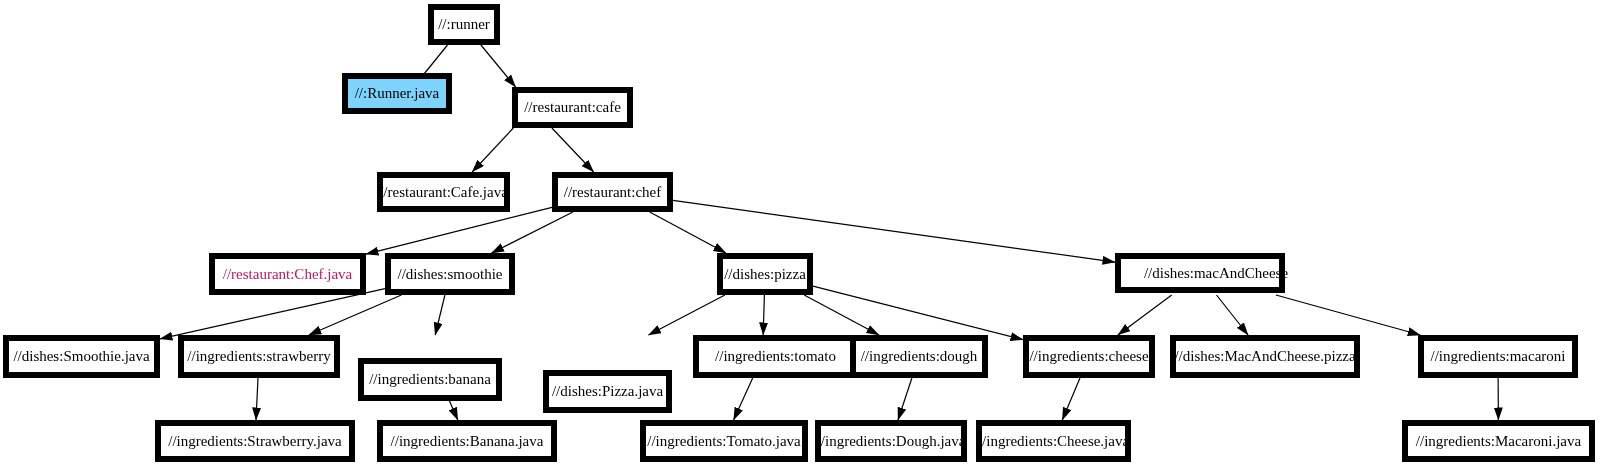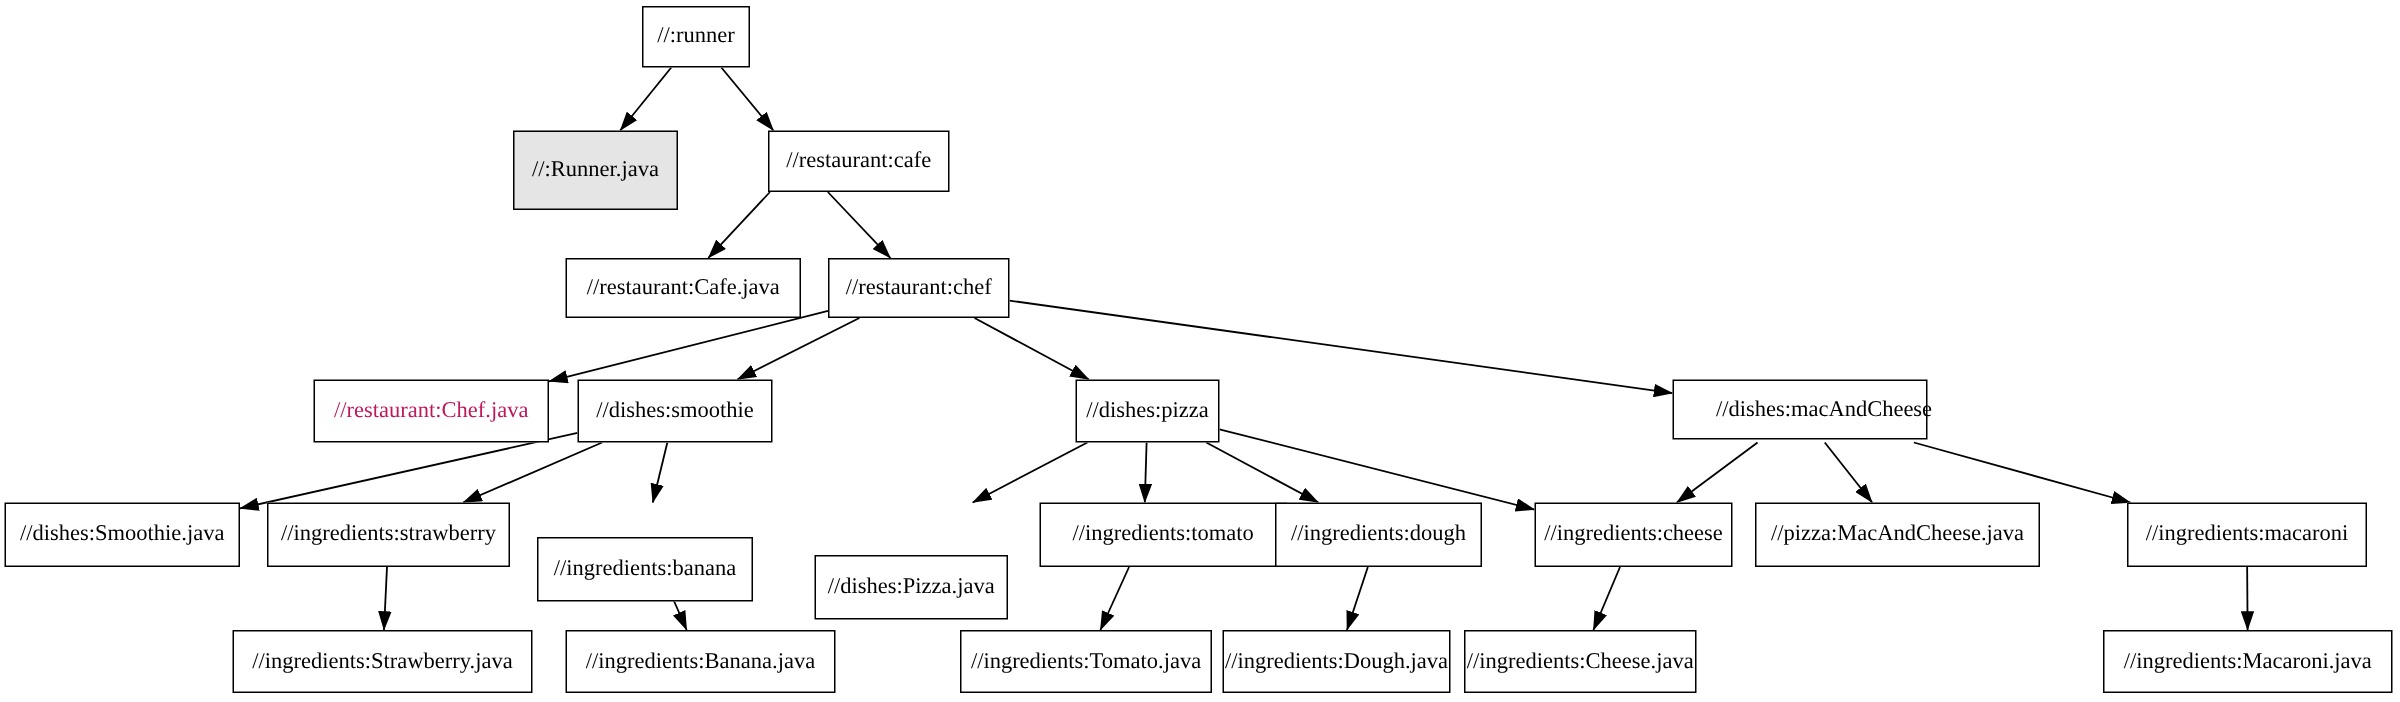--- a/index.html
+++ b/index.html
@@ -18,21 +18,21 @@
   .graph-canvas svg {
     position: absolute;
     left: 0;
     top: 0;
     width: 1600px;
     height: 468px;
   }
   .node {
     position: absolute;
     box-sizing: border-box;
-    border: 1px solid #a3a3a3;
+    border: 6px solid #a3a3a3;
     background: #ffffff;
     color: #000000;
     display: flex;
     align-items: center;
     justify-content: center;
     font-size: 15px;
     line-height: 1;
     white-space: nowrap;
   }
 </style>
@@ -65,36 +65,36 @@
       <line x1="1216.5" y1="295.0" x2="1248.1" y2="335.0" stroke="#000000" stroke-width="1.2" marker-end="url(#arrowhead)"></line>
       <line x1="1275.9" y1="295.0" x2="1420.3" y2="335.0" stroke="#000000" stroke-width="1.2" marker-end="url(#arrowhead)"></line>
       <line x1="258.0" y1="378.0" x2="256.0" y2="420.0" stroke="#000000" stroke-width="1.2" marker-end="url(#arrowhead)"></line>
       <line x1="439.4" y1="378.0" x2="457.8" y2="420.0" stroke="#000000" stroke-width="1.2" marker-end="url(#arrowhead)"></line>
       <line x1="752.7" y1="378.0" x2="733.6" y2="420.0" stroke="#000000" stroke-width="1.2" marker-end="url(#arrowhead)"></line>
       <line x1="911.9" y1="378.0" x2="898.0" y2="420.0" stroke="#000000" stroke-width="1.2" marker-end="url(#arrowhead)"></line>
       <line x1="1080.0" y1="378.0" x2="1062.3" y2="420.0" stroke="#000000" stroke-width="1.2" marker-end="url(#arrowhead)"></line>
       <line x1="1498.1" y1="378.0" x2="1498.4" y2="420.0" stroke="#000000" stroke-width="1.2" marker-end="url(#arrowhead)"></line>
     </svg>
 <div class="node" style="left: 428px; top: 4px; width: 72px; height: 41px; border-color: rgb(0, 0, 0); background: rgb(255, 255, 255); color: rgb(0, 0, 0);">//:runner</div>
-    <div class="node" style="left: 342px; top: 87px; width: 110px; height: 53px; border-color: rgb(0, 0, 0); background: #e5e5e5; color: rgb(0, 0, 0);">//:Runner.java</div>
+    <div class="node" style="left: 342px; top: 73px; width: 110px; height: 41px; border-color: rgb(0, 0, 0); background: #7dd3fc; color: rgb(0, 0, 0);">//:Runner.java</div>
     <div class="node" style="left: 472px; top: 87px; width: 121px; height: 41px; border-color: rgb(0, 0, 0); background: rgb(255, 255, 255); color: rgb(0, 0, 0); margin-left: 40px;">//restaurant:cafe</div>
-    <div class="node" style="left: 377px; top: 172px; width: 157px; height: 40px; border-color: rgb(0, 0, 0); background: rgb(255, 255, 255); color: rgb(0, 0, 0);">//restaurant:Cafe.java</div>
+    <div class="node" style="left: 377px; top: 172px; width: 133px; height: 40px; border-color: rgb(0, 0, 0); background: rgb(255, 255, 255); color: rgb(0, 0, 0);">//restaurant:Cafe.java</div>
     <div class="node" style="left: 552px; top: 172px; width: 121px; height: 40px; border-color: rgb(0, 0, 0); background: rgb(255, 255, 255); color: rgb(0, 0, 0);">//restaurant:chef</div>
     <div class="node" style="left: 209px; top: 253px; width: 157px; height: 42px; border-color: rgb(0, 0, 0); background: rgb(255, 255, 255); color: #be185d;">//restaurant:Chef.java</div>
     <div class="node" style="left: 385px; top: 253px; width: 130px; height: 42px; border-color: rgb(0, 0, 0); background: rgb(255, 255, 255); color: #000000;">//dishes:smoothie</div>
     <div class="node" style="left: 717px; top: 253px; width: 96px; height: 42px; border-color: rgb(0, 0, 0); background: rgb(255, 255, 255); color: rgb(0, 0, 0);">//dishes:pizza</div>
     <div class="node" style="left: 1115px; top: 253px; width: 170px; height: 40px; border-color: rgb(0, 0, 0); background: rgb(255, 255, 255); color: rgb(0, 0, 0); padding-left: 32px;">//dishes:macAndCheese</div>
     <div class="node" style="left: 3px; top: 335px; width: 157px; height: 43px; border-color: rgb(0, 0, 0); background: rgb(255, 255, 255); color: rgb(0, 0, 0);">//dishes:Smoothie.java</div>
     <div class="node" style="left: 178px; top: 335px; width: 162px; height: 43px; border-color: rgb(0, 0, 0); background: rgb(255, 255, 255); color: rgb(0, 0, 0);">//ingredients:strawberry</div>
     <div class="node" style="left: 358px; top: 335px; width: 144px; height: 43px; border-color: rgb(0, 0, 0); background: rgb(255, 255, 255); color: rgb(0, 0, 0); margin-top: 23px;">//ingredients:banana</div>
     <div class="node" style="left: 543px; top: 346px; width: 129px; height: 43px; border-color: rgb(0, 0, 0); background: rgb(255, 255, 255); color: rgb(0, 0, 0); margin-top: 24px;">//dishes:Pizza.java</div>
     <div class="node" style="left: 693px; top: 335px; width: 165px; height: 43px; border-color: rgb(0, 0, 0); background: rgb(255, 255, 255); color: rgb(0, 0, 0);">//ingredients:tomato</div>
     <div class="node" style="left: 850px; top: 335px; width: 138px; height: 43px; border-color: rgb(0, 0, 0); background: rgb(255, 255, 255); color: rgb(0, 0, 0);">//ingredients:dough</div>
     <div class="node" style="left: 1023px; top: 335px; width: 132px; height: 43px; border-color: rgb(0, 0, 0); background: rgb(255, 255, 255); color: rgb(0, 0, 0);">//ingredients:cheese</div>
-    <div class="node" style="left: 1170px; top: 335px; width: 190px; height: 43px; border-color: rgb(0, 0, 0); background: rgb(255, 255, 255); color: rgb(0, 0, 0);">//pizza:MacAndCheese.java</div>
+    <div class="node" style="left: 1170px; top: 335px; width: 190px; height: 43px; border-color: rgb(0, 0, 0); background: rgb(255, 255, 255); color: rgb(0, 0, 0);">//dishes:MacAndCheese.pizza</div>
     <div class="node" style="left: 1418px; top: 335px; width: 160px; height: 43px; border-color: rgb(0, 0, 0); background: rgb(255, 255, 255); color: rgb(0, 0, 0);">//ingredients:macaroni</div>
     <div class="node" style="left: 155px; top: 420px; width: 200px; height: 42px; border-color: rgb(0, 0, 0); background: rgb(255, 255, 255); color: rgb(0, 0, 0);">//ingredients:Strawberry.java</div>
     <div class="node" style="left: 377px; top: 420px; width: 180px; height: 42px; border-color: rgb(0, 0, 0); background: rgb(255, 255, 255); color: rgb(0, 0, 0);">//ingredients:Banana.java</div>
     <div class="node" style="left: 640px; top: 420px; width: 168px; height: 42px; border-color: rgb(0, 0, 0); background: rgb(255, 255, 255); color: rgb(0, 0, 0);">//ingredients:Tomato.java</div>
     <div class="node" style="left: 815px; top: 420px; width: 152px; height: 42px; border-color: rgb(0, 0, 0); background: rgb(255, 255, 255); color: rgb(0, 0, 0);">//ingredients:Dough.java</div>
     <div class="node" style="left: 976px; top: 420px; width: 155px; height: 42px; border-color: rgb(0, 0, 0); background: rgb(255, 255, 255); color: rgb(0, 0, 0);">//ingredients:Cheese.java</div>
     <div class="node" style="left: 1402px; top: 420px; width: 193px; height: 42px; border-color: rgb(0, 0, 0); background: rgb(255, 255, 255); color: rgb(0, 0, 0);">//ingredients:Macaroni.java</div>
   </div>
 
 </body></html>

